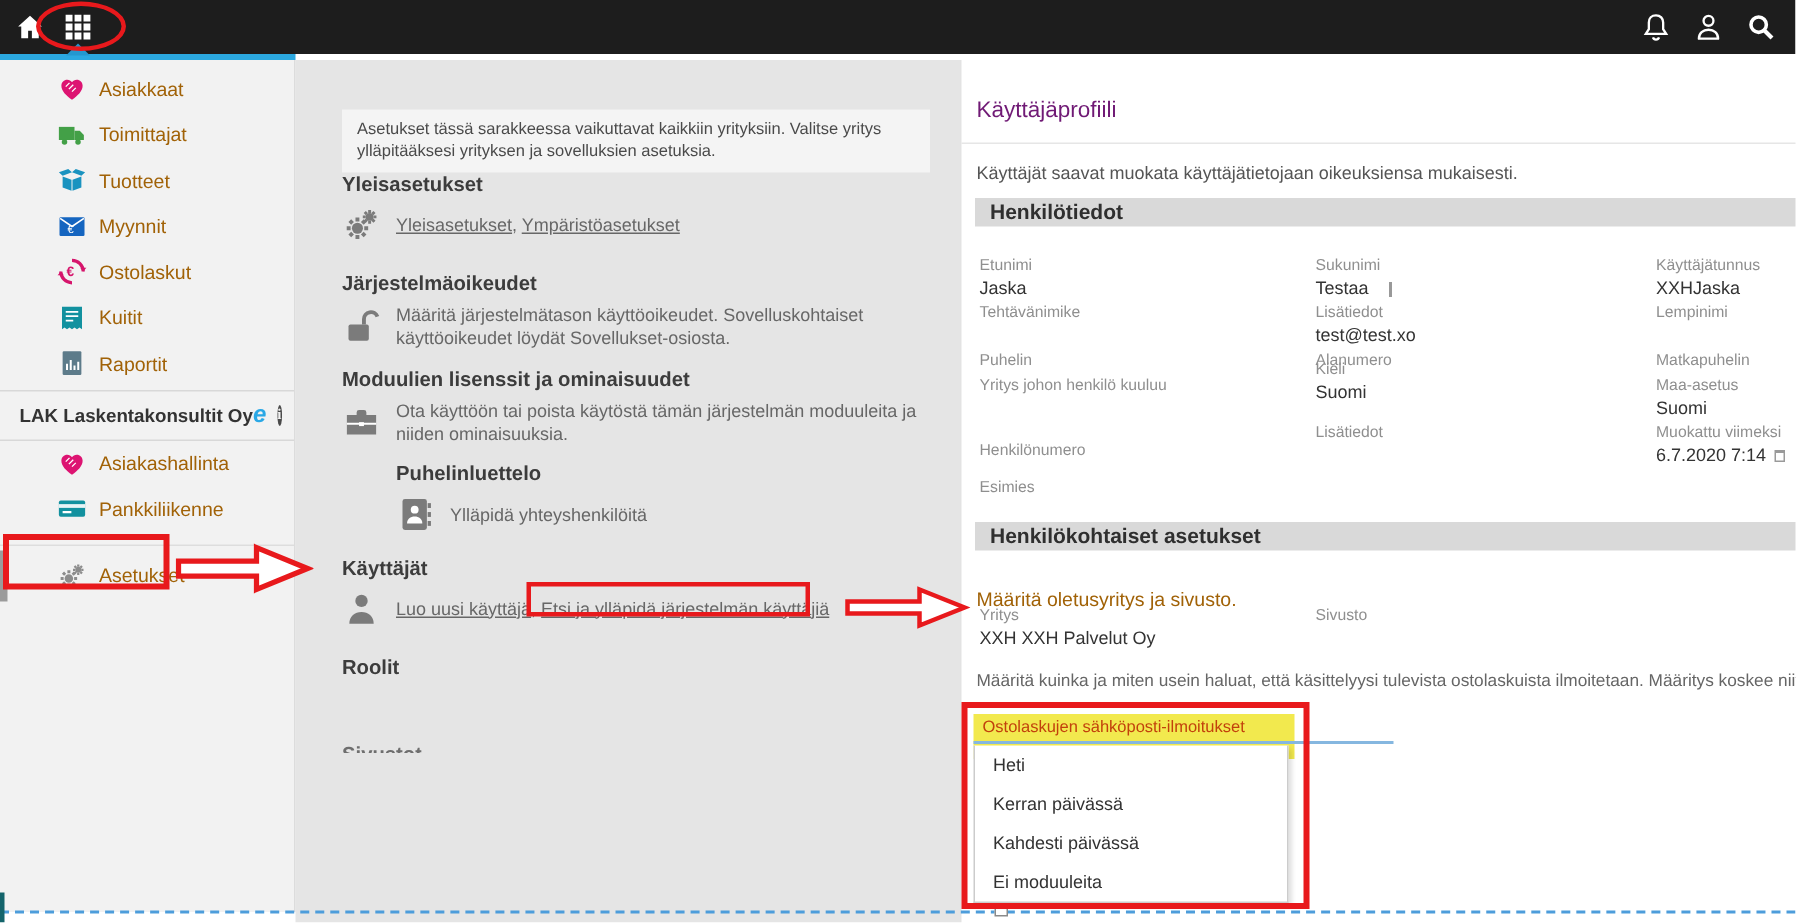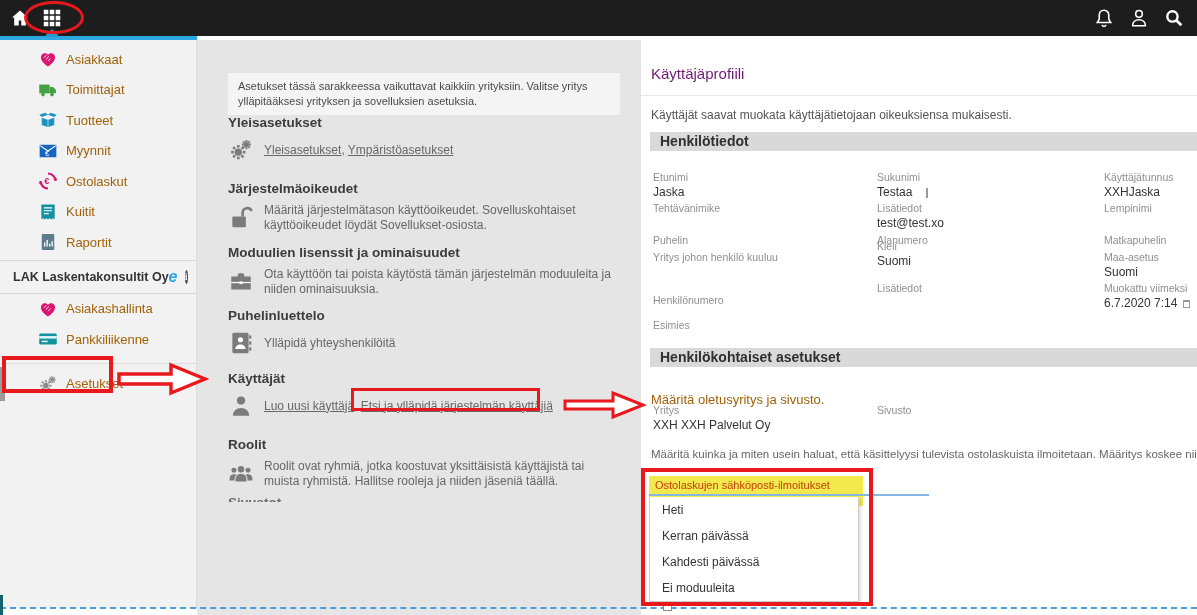--- a/index.html
+++ b/index.html
@@ -344,21 +344,21 @@
         <div class="m-heading">Moduulien lisenssit ja ominaisuudet</div>
         <div class="m-row">
           <span class="m-ico">
             <svg class="icon-svg">
               <use xlink:href="#i-briefcase"></use>
             </svg>
           </span>
           <div class="m-text">Ota käyttöön tai poista käytöstä tämän järjestelmän moduuleita ja niiden ominaisuuksia.</div>
         </div>
       </div>
-      <div class="m-section" style="top: 268px;">
+      <div class="m-section" style="top: 268px; margin-left: 36px;">
         <div class="m-heading">Puhelinluettelo</div>
         <div class="m-row">
           <span class="m-ico">
             <svg class="icon-svg">
               <use xlink:href="#i-contact-book"></use>
             </svg>
           </span>
           <div class="m-text">Ylläpidä yhteyshenkilöitä</div>
         </div>
       </div>
@@ -368,28 +368,20 @@
           <span class="m-ico">
             <svg class="icon-svg">
               <use xlink:href="#i-person"></use>
             </svg>
           </span>
           <div class="m-text"><span class="m-link">Luo uusi käyttäjä</span>, <span class="m-link">Etsi ja ylläpidä järjestelmän käyttäjiä</span></div>
         </div>
       </div>
       <div class="m-section" style="top: 397px;">
         <div class="m-heading">Roolit</div>
-        <div class="m-row">
-          <span class="m-ico">
-            <svg class="icon-svg">
-              <use xlink:href="#i-people"></use>
-            </svg>
-          </span>
-          <div class="m-text">Roolit ovat ryhmiä, jotka koostuvat yksittäisistä käyttäjistä tai muista ryhmistä. Hallitse rooleja ja niiden jäseniä täällä.</div>
-        </div>
       </div>
     </div>
   <div id="partial-heading">Sivustot</div>
 </div>
 
 <div id="rightpanel">
   <div id="rp-title">Käyttäjäprofiili</div>
   <div id="rp-title-divider"></div>
   <div id="rp-intro">Käyttäjät saavat muokata käyttäjätietojaan oikeuksiensa mukaisesti.</div>
   <div class="rp-bar" id="rp-bar-1">Henkilötiedot</div>

